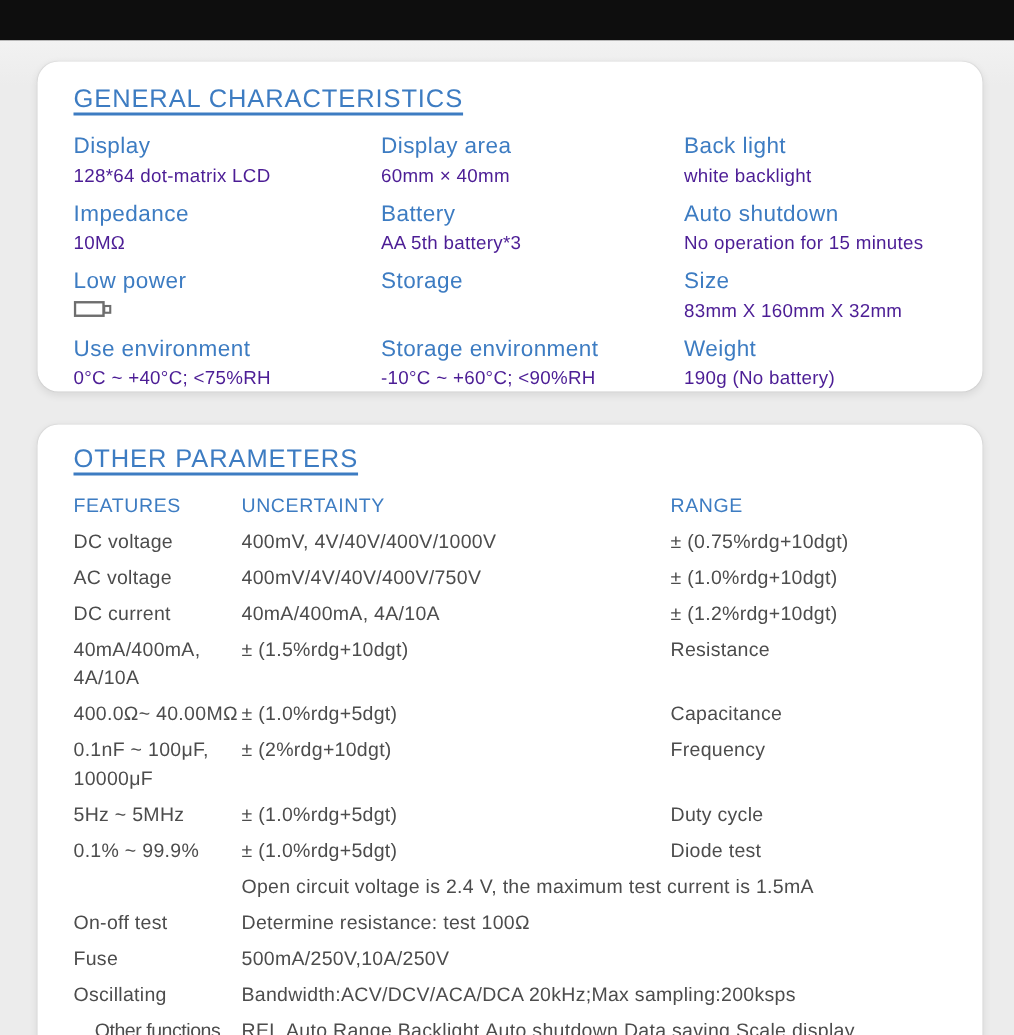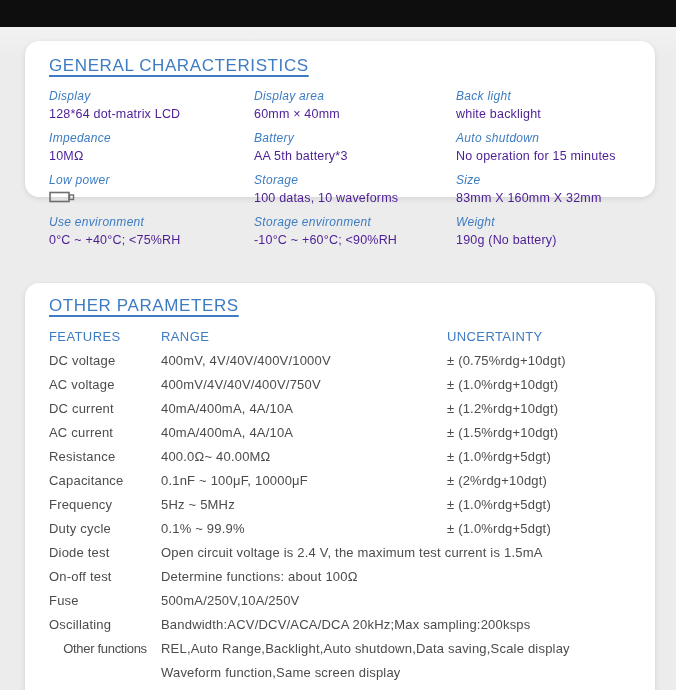--- a/index.html
+++ b/index.html
@@ -18,40 +18,40 @@
     position:absolute; top:27px; left:0; right:0; bottom:0;
     background:linear-gradient(#f2f2f2, #ececec 30px);
   }
   .card {
     position:absolute;
     left:25px; width:630px;
     background:#ffffff;
     border-radius:14px;
     box-shadow:0 2px 6px rgba(0,0,0,0.09), 0 0 1px rgba(0,0,0,0.08);
   }
-  .card.general { top:41px; height:156px; padding:15px 24px 0 24px; }
+  .card.general { top:41px; height:220px; padding:15px 24px 0 24px; }
   .card.other   { top:283px; height:452px; padding:13px 24px 0 24px; }
   .section-title {
     display:inline-block;
     color:#3d7cc2;
     font-size:17px;
     letter-spacing:0.6px;
     text-decoration:underline;
     text-underline-offset:4px;
     text-decoration-thickness:1.5px;
     font-weight:400;
   }
   
   .g-grid {
     display:grid;
     grid-template-columns:205px 202px 1fr;
     row-gap:10px;
     margin-top:13px;
   }
-  .g-label { color:#3d7cc2; font-size:12px; letter-spacing:0.3px; margin-bottom:4px;font-style:italic; }
+  .g-label { color:#3d7cc2; font-size:15px; letter-spacing:0.3px; margin-bottom:4px; }
   .g-value { color:#4c1d95; font-size:12.5px; letter-spacing:0.2px; }
   .battery-icon { display:block; margin-top:2px; }
   
   .t-grid {
     display:grid;
     grid-template-columns:112px 286px 1fr;
     row-gap:5px;
     margin-top:11px;
     font-size:13px;
     color:#4c4c4c;
@@ -100,21 +100,20 @@
 
     <div>
       <div class="g-label">Low power</div>
       <svg class="battery-icon" width="26" height="12" viewBox="0 0 26 12">
         <rect x="1" y="1.5" width="19" height="9" fill="none" stroke="#6e6e6e" stroke-width="1.6"></rect>
         <rect x="20.5" y="4" width="4" height="4.5" fill="none" stroke="#6e6e6e" stroke-width="1.4"></rect>
       </svg>
     </div>
     <div>
       <div class="g-label">Storage</div>
-      <div class="g-value">100 datas, 10 waveforms</div>
     </div>
     <div>
       <div class="g-label">Size</div>
       <div class="g-value">83mm X 160mm X 32mm</div>
     </div>
 
     <div>
       <div class="g-label">Use environment</div>
       <div class="g-value">0°C ~ +40°C;  &lt;75%RH</div>
     </div>
@@ -127,36 +126,35 @@
       <div class="g-value">190g (No battery)</div>
     </div>
   </div>
 </div>
 
 <div class="card other">
   <span class="section-title">OTHER PARAMETERS</span>
   <div class="t-grid">
 
     <div class="t-head">FEATURES</div>
+    <div class="t-head">UNCERTAINTY</div>
     <div class="t-head">RANGE</div>
-    <div class="t-head">UNCERTAINTY</div>
 
     <div class="feature-cell">DC voltage</div>
     <div>400mV,  4V/40V/400V/1000V</div>
     <div>± (0.75%rdg+10dgt)</div>
 
     <div class="feature-cell">AC voltage</div>
     <div>400mV/4V/40V/400V/750V</div>
     <div>± (1.0%rdg+10dgt)</div>
 
     <div class="feature-cell">DC current</div>
     <div>40mA/400mA,  4A/10A</div>
     <div>± (1.2%rdg+10dgt)</div>
 
-    <div class="feature-cell">AC current</div>
     <div>40mA/400mA,  4A/10A</div>
     <div>± (1.5%rdg+10dgt)</div>
 
     <div class="feature-cell">Resistance</div>
     <div>400.0Ω~ 40.00MΩ</div>
     <div>± (1.0%rdg+5dgt)</div>
 
     <div class="feature-cell">Capacitance</div>
     <div>0.1nF ~ 100μF,  10000μF</div>
     <div>± (2%rdg+10dgt)</div>
@@ -166,21 +164,21 @@
     <div>± (1.0%rdg+5dgt)</div>
 
     <div class="feature-cell">Duty cycle</div>
     <div>0.1% ~ 99.9%</div>
     <div>± (1.0%rdg+5dgt)</div>
 
     <div class="feature-cell">Diode test</div>
     <div class="span2">Open circuit voltage is 2.4 V, the maximum test current is 1.5mA</div>
 
     <div class="feature-cell">On-off test</div>
-    <div class="span2">Determine functions: about 100Ω</div>
+    <div class="span2">Determine resistance: test 100Ω</div>
 
     <div class="feature-cell">Fuse</div>
     <div class="span2">500mA/250V,10A/250V</div>
 
     <div class="feature-cell">Oscillating</div>
     <div class="span2">Bandwidth:ACV/DCV/ACA/DCA 20kHz;Max sampling:200ksps</div>
 
     <div class="feature-cell" style="letter-spacing:-0.3px;text-align:center;">Other functions</div>
     <div class="span2">REL,Auto Range,Backlight,Auto shutdown,Data saving,Scale display</div>
 

